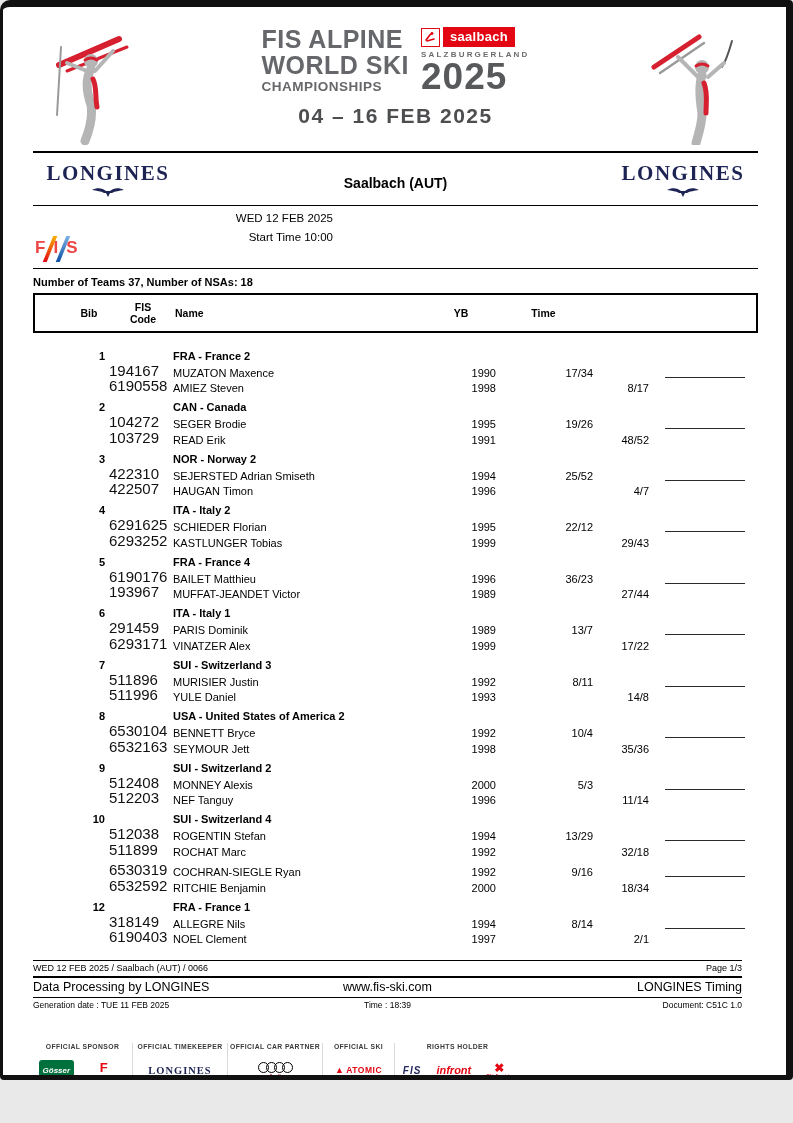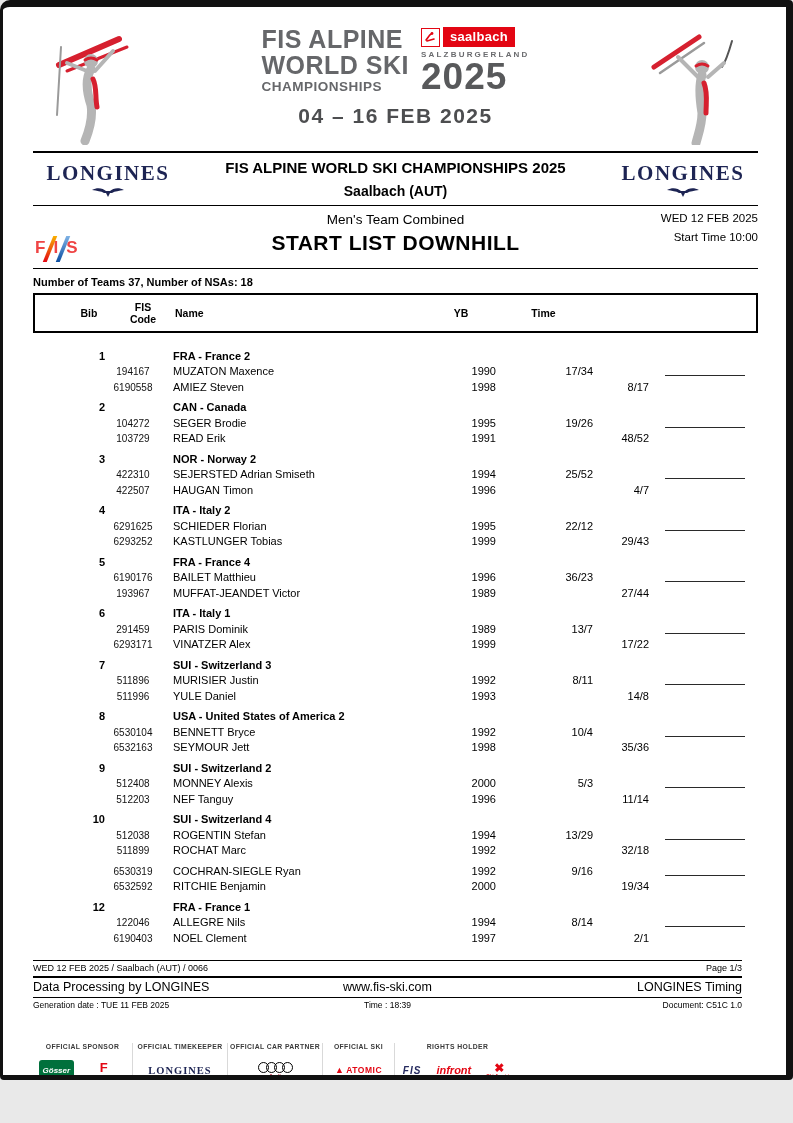--- a/index.html
+++ b/index.html
@@ -60,21 +60,21 @@
   .th-rank{grid-column:5/7;text-align:center;line-height:1.15;}
   .th-rank .sub{display:flex;}
   .th-rank .sub span{flex:1;}
   .th-time{text-align:center;}
 
   
   .teams-list{margin-top:13px;}
   .team{margin-bottom:5px;}
   .row{align-items:end;height:15.5px;font-size:11px;}
   .c-bib{text-align:right;padding-right:4px;font-weight:700;}
-  .c-code{text-align:center;padding-right:16px;font-size:10px;color:#111;}
+  .c-code{text-align:left;padding-right:16px;font-size:15px;color:#111;}
   .c-name{text-align:left;}
   .team-name{font-weight:700;}
   .c-yb{text-align:right;padding-right:2px;}
   .c-dh{text-align:right;}
   .c-sl{text-align:right;padding-right:4px;}
   .c-time{position:relative;}
   .c-time .time-line{display:none;}
   .c-time.has-line .time-line{display:block;position:absolute;left:12px;right:13px;bottom:1px;border-bottom:1.5px solid #2a2a2a;}
 
   
@@ -174,41 +174,36 @@
     <div class="rule-thick"></div>
 
     <div class="lrow">
       <div class="longines-box">
         <span class="longines-word">LONGINES</span>
         <svg width="34" height="12" viewBox="0 0 34 12">
             <path d="M1 4 C6 1 12 2 15 5 L19 5 C22 2 28 1 33 4 C28 5 24 5 21 7 L19 7 L17 11 L15 7 L13 7 C10 5 6 5 1 4 Z" fill="#1d2453"></path>
           </svg>
       </div>
       <div class="lrow-center">
-        <div class="champ-title">FIS ALPINE WORLD SKI CHAMPIONSHIPS 2025</div>
         <div class="champ-loc">Saalbach (AUT)</div>
       </div>
       <div class="longines-box">
         <span class="longines-word">LONGINES</span>
         <svg width="34" height="12" viewBox="0 0 34 12">
             <path d="M1 4 C6 1 12 2 15 5 L19 5 C22 2 28 1 33 4 C28 5 24 5 21 7 L19 7 L17 11 L15 7 L13 7 C10 5 6 5 1 4 Z" fill="#1d2453"></path>
           </svg>
       </div>
     </div>
 
     <div class="rule"></div>
 
     <div class="erow">
       <div class="erow-left">
         <span class="fis-mark">F<span class="fis-slash y"></span>I<span class="fis-slash b"></span>S</span>
       </div>
-      <div class="erow-center">
-        <div class="event-name">Men's Team Combined</div>
-        <div class="list-title">START LIST DOWNHILL</div>
-      </div>
       <div class="erow-right">
         <div>WED 12 FEB 2025</div>
         <div class="start-time">Start Time 10:00</div>
       </div>
     </div>
 
     <div class="rule"></div>
 
     <div class="teams-summary">Number of Teams 37,  Number of NSAs: 18</div>
 
@@ -587,40 +582,40 @@
                 <span class="time-line"></span>
               </span>
   </div>
 
   <div class="row cols athlete-row">
     <span class="c-bib"></span>
     <span class="c-code">6532592</span>
     <span class="c-name">RITCHIE Benjamin</span>
     <span class="c-yb">2000</span>
     <span class="c-dh"></span>
-    <span class="c-sl">19/34</span>
+    <span class="c-sl">18/34</span>
     <span class="c-time"></span>
   </div>
 </div>
   </div>
 
   <div class="team">
     <div class="row cols team-row">
       <span class="c-bib">12</span>
       <span class="c-code"></span>
       <span class="c-name team-name">FRA - France 1</span>
       <span class="c-yb"></span>
             <span class="c-dh"></span>
             <span class="c-sl"></span>
             <span class="c-time"></span>
     </div>
     <div class="athletes">
   <div class="row cols athlete-row">
     <span class="c-bib"></span>
-    <span class="c-code">122046</span>
+    <span class="c-code">318149</span>
     <span class="c-name">ALLEGRE Nils</span>
     <span class="c-yb">1994</span>
     <span class="c-dh">8/14</span>
     <span class="c-sl"></span>
     <span class="c-time has-line">
                 <span class="time-line"></span>
               </span>
   </div>
 
   <div class="row cols athlete-row">

